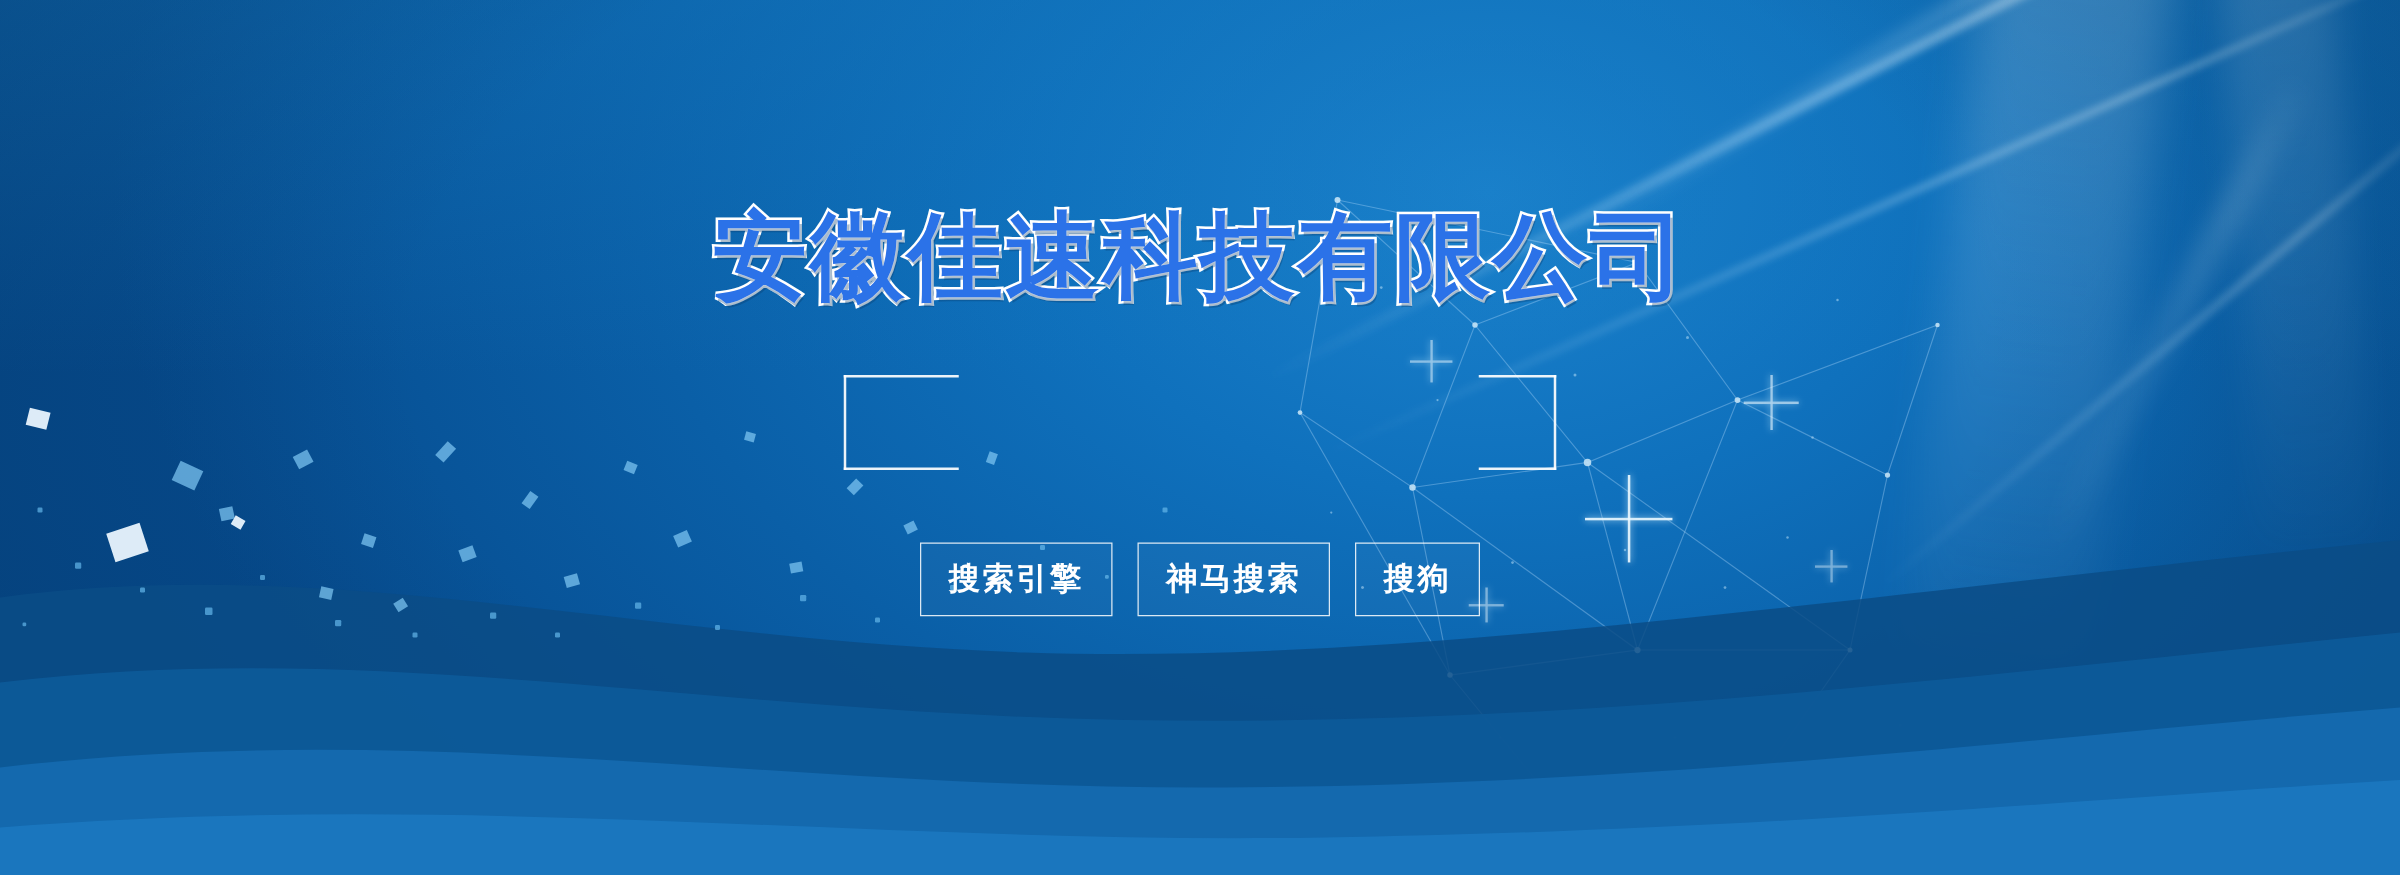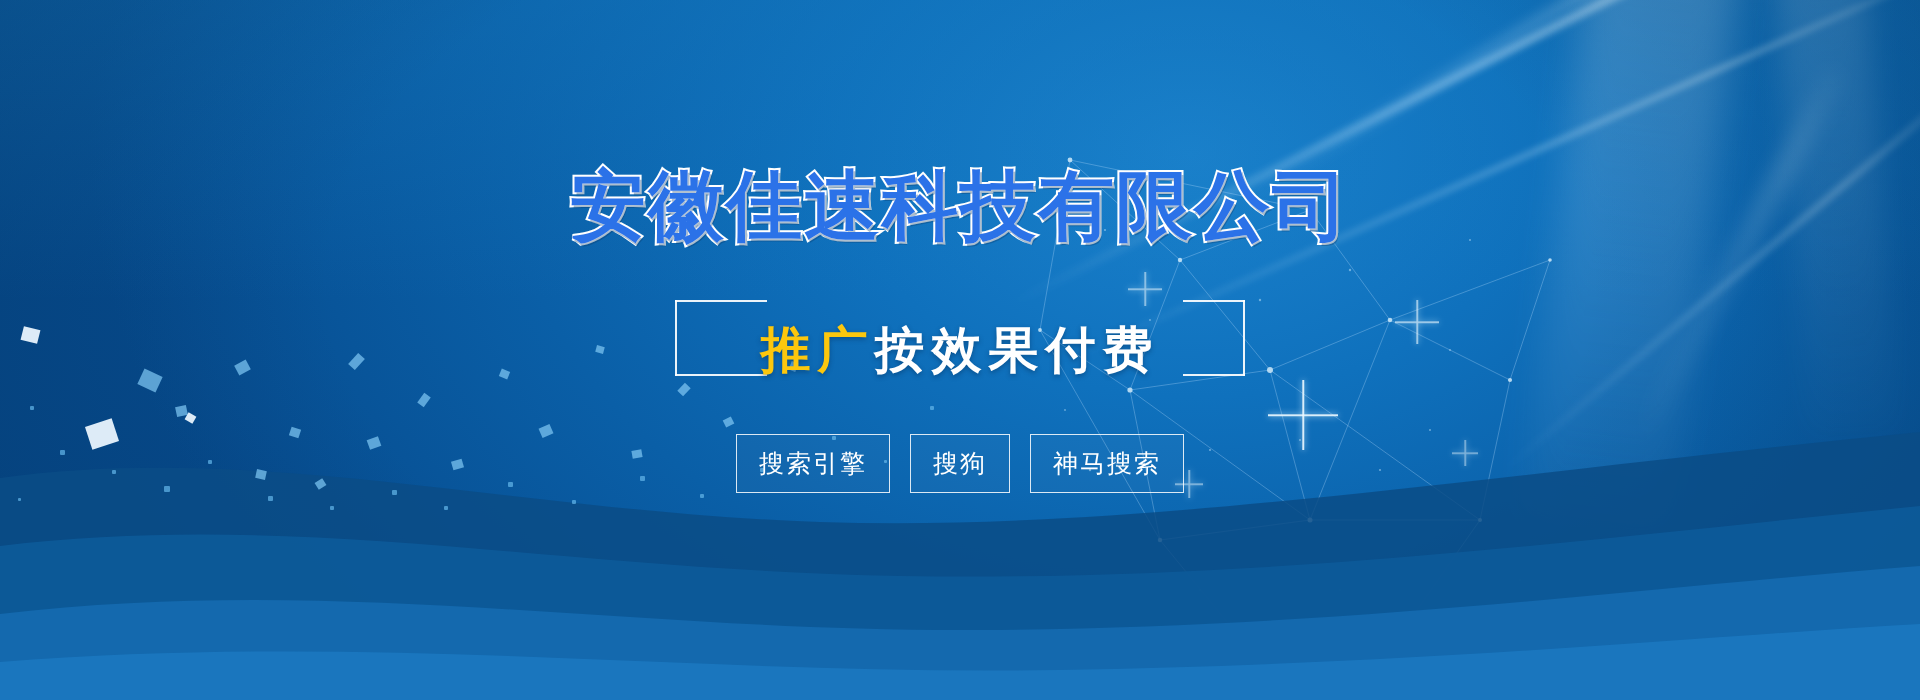--- a/index.html
+++ b/index.html
@@ -142,20 +142,21 @@
     color: #ffffff;
     white-space: nowrap;
     text-shadow: 0 2px 5px rgba(4,45,86,.45);
   }
   .main-slogan .hl { color: #fcc70d; }
 
   .engine-row {
     margin-top: 40px;
     display: flex;
     gap: 20px;
+    font-weight: bold;
   }
   .engine-chip {
     border: 1px solid rgba(255,255,255,0.85);
     color: #ffffff;
     font-size: 25px;
     line-height: 1;
     letter-spacing: 2px;
     padding: 16px 22px;
     min-width: 96px;
     text-align: center;
@@ -298,25 +299,22 @@
 
     <div class="slogan-block">
       <span class="frame-line frame-top-l"></span>
       <span class="frame-line frame-top-r"></span>
       <span class="frame-line frame-left"></span>
       <span class="frame-line frame-right"></span>
       <span class="frame-line frame-bot-l"></span>
       <span class="frame-line frame-bot-r"></span>
 
 
-      <div class="main-slogan">
-        <span class="hl">推广</span><span>按效果付费</span>
-      </div>
     </div>
 
     <div class="engine-row">
       <div class="engine-chip">搜索引擎</div>
+      <div class="engine-chip">神马搜索</div>
       <div class="engine-chip">搜狗</div>
-      <div class="engine-chip">神马搜索</div>
     </div>
 
   </div>
 </div>
 
 </body></html>

